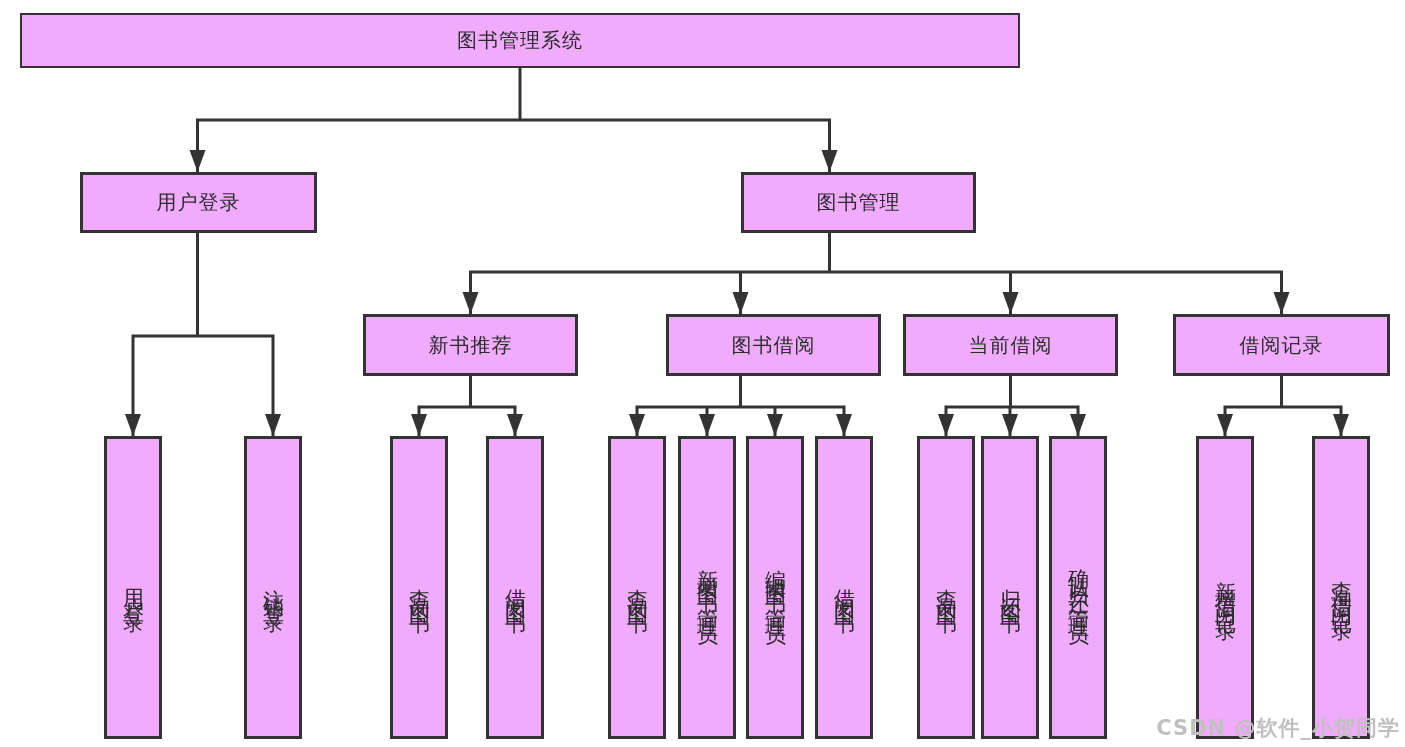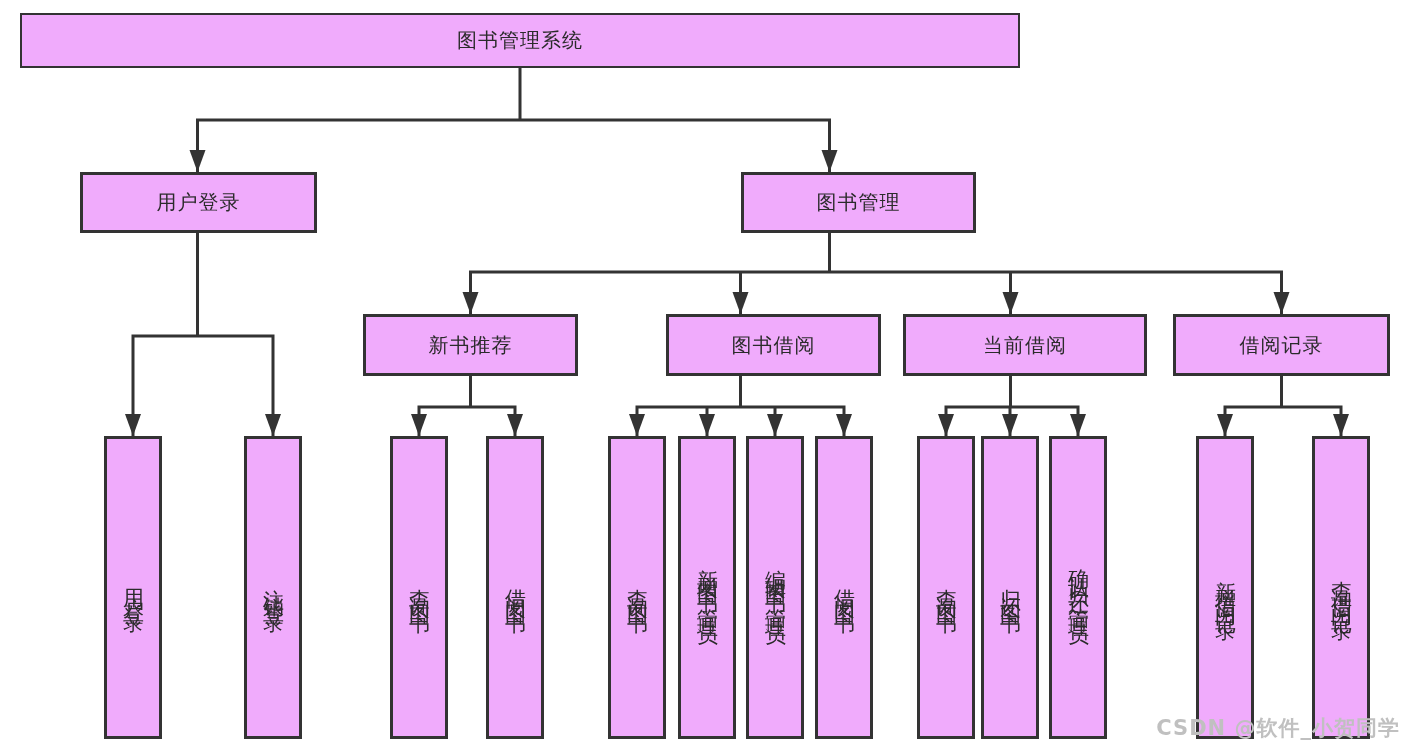--- a/index.html
+++ b/index.html
@@ -128,21 +128,21 @@
   <div class="node" style="left:712px; top:172px; width:235px; height:61px;margin-left:29px;">
     <span>图书管理</span>
   </div>
 
   <div class="node" style="left:363px; top:314px; width:215px; height:62px;">
     <span>新书推荐</span>
   </div>
   <div class="node" style="left:633px; top:314px; width:215px; height:62px;margin-left:33px;">
     <span>图书借阅</span>
   </div>
-  <div class="node" style="left:903px; top:314px; width:244px; height:62px;">
+  <div class="node" style="left:903px; top:314px; width:215px; height:62px;">
     <span>当前借阅</span>
   </div>
   <div class="node" style="left:1173px; top:314px; width:217px; height:62px;">
     <span>借阅记录</span>
   </div>
 
   <div class="node leaf" style="left:104px; top:436px; width:58px; height:303px;">
     <span class="vtext">用户登录</span>
   </div>
   <div class="node leaf" style="left:244px; top:436px; width:58px; height:303px;">

